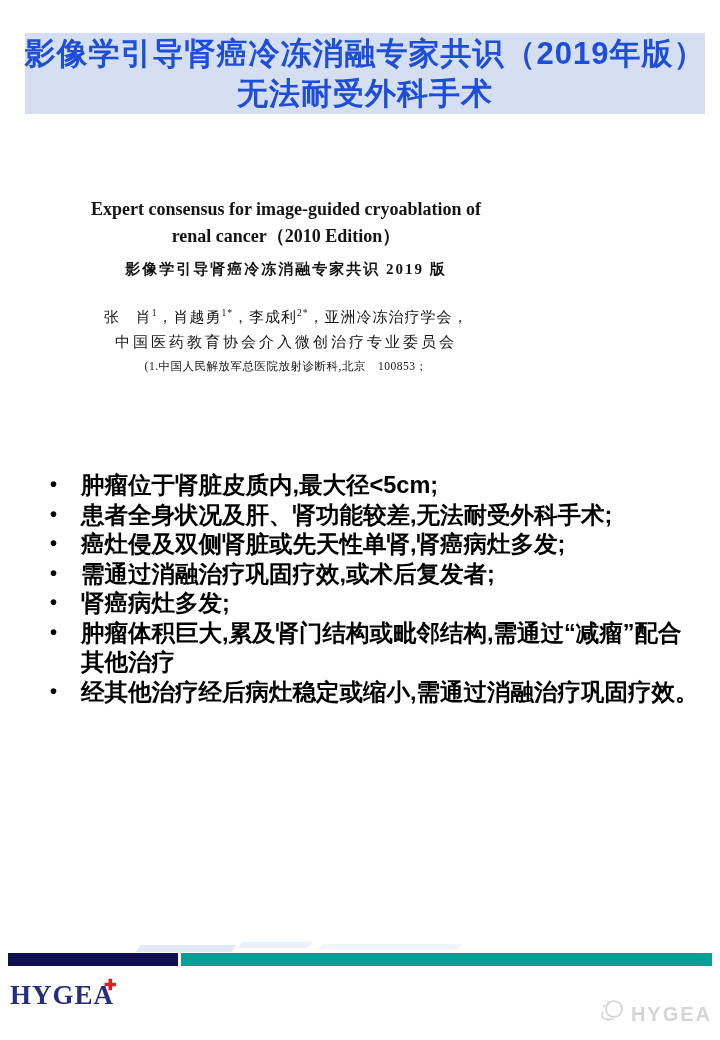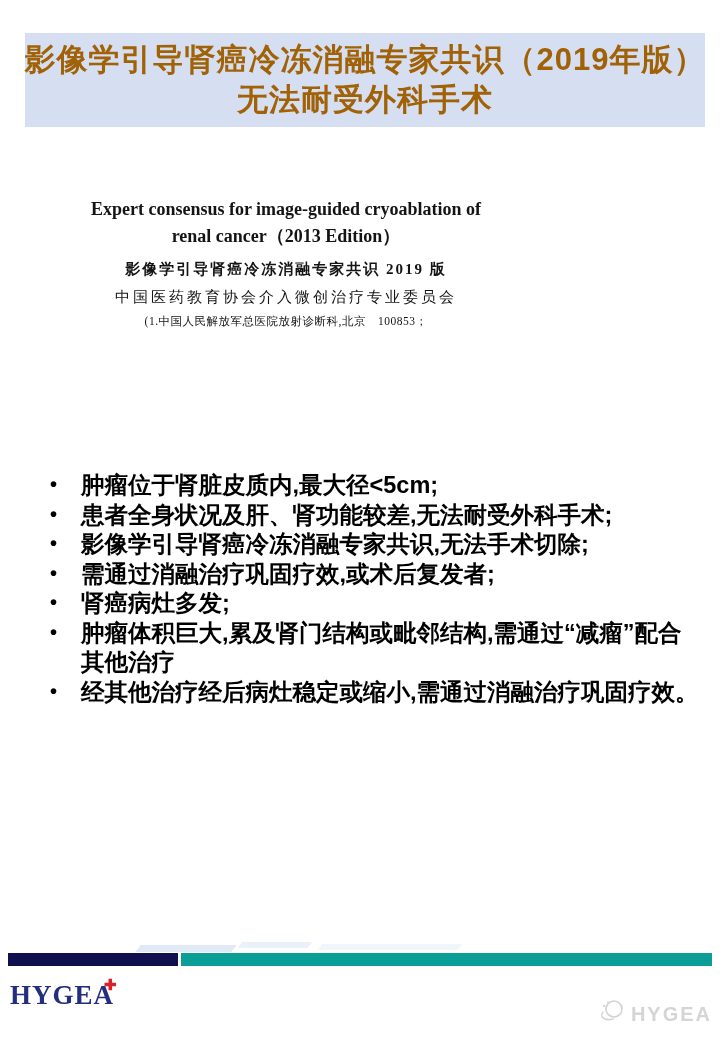--- a/index.html
+++ b/index.html
@@ -1,23 +1,23 @@
 <!DOCTYPE html>
 <html style="--header-band-bg: #d6dff1; --header-text: #171717; --body-text: #000000; --bar-navy: #10104e; --bar-teal: #0a9e97; --logo-navy: #232e7d; --cross-red: #dd1f26; --watermark-gray: #d5d5d5;"><head>
 <meta charset="utf-8">
 <style>
   html,body{margin:0;padding:0;background:#ffffff;}
   .slide{position:relative;width:720px;height:1040px;background:#ffffff;overflow:hidden;
          font-family:"Liberation Sans",sans-serif;color:#000;}
 
   
-  .header-band{position:absolute;left:25px;top:33px;width:680px;height:94px;
+  .header-band{position:absolute;left:25px;top:33px;width:680px;height:81px;
                background:var(--header-band-bg,#d6dff1);
                display:flex;flex-direction:column;justify-content:center;align-items:center;
-               text-align:center;color:#a16207;}
+               text-align:center;color:#1d4ed8;}
   .header-line{font-size:31px;font-weight:600;line-height:40px;letter-spacing:1px;white-space:nowrap;}
 
   
   .paper{position:absolute;left:0;top:200px;width:572px;text-align:center;color:#141414;}
   .title-en{font-family:"Liberation Serif",serif;font-weight:bold;font-size:18px;line-height:19px;}
   .title-en2{margin-top:8px;}
   .title-zh{font-family:"Liberation Serif",serif;font-weight:bold;font-size:15px;line-height:22px;
             margin-top:12px;letter-spacing:2px;}
   .authors{font-family:"Liberation Serif",serif;font-size:15px;line-height:16px;margin-top:25px;letter-spacing:1px;}
   .authors sup{font-size:9.5px;}
@@ -51,31 +51,32 @@
 
 <div class="slide">
 
   <div class="header-band">
     <div class="header-line">影像学引导肾癌冷冻消融专家共识（2019年版）</div>
     <div class="header-line">无法耐受外科手术</div>
   </div>
 
   <div class="paper">
     <div class="title-en">Expert consensus for image-guided cryoablation of</div>
-    <div class="title-en title-en2">renal cancer（2013 Edition）</div>
+    <div class="title-en title-en2">renal cancer（2010 Edition）</div>
     <div class="title-zh">影像学引导肾癌冷冻消融专家共识 2019 版</div>
+    <div class="authors"><span>张　肖</span><sup>1</sup><span>，肖越勇</span><sup>1*</sup><span>，李成利</span><sup>2*</sup><span>，亚洲冷冻治疗学会，</span></div>
     <div class="authors2">中国医药教育协会介入微创治疗专业委员会</div>
     <div class="affil">(1.中国人民解放军总医院放射诊断科,北京　100853；</div>
   </div>
 
   <div class="content">
     <div>
         <div class="bullet-item"><span class="bullet-marker">•</span><span>肿瘤位于肾脏皮质内,最大径&lt;5cm;</span></div>
         <div class="bullet-item"><span class="bullet-marker">•</span><span>患者全身状况及肝、肾功能较差,无法耐受外科手术;</span></div>
-        <div class="bullet-item"><span class="bullet-marker">•</span><span>影像学引导肾癌冷冻消融专家共识,无法手术切除;</span></div>
+        <div class="bullet-item"><span class="bullet-marker">•</span><span>癌灶侵及双侧肾脏或先天性单肾,肾癌病灶多发;</span></div>
         <div class="bullet-item"><span class="bullet-marker">•</span><span>需通过消融治疗巩固疗效,或术后复发者;</span></div>
         <div class="bullet-item"><span class="bullet-marker">•</span><span>肾癌病灶多发;</span></div>
         <div class="bullet-item"><span class="bullet-marker">•</span><span>肿瘤体积巨大,累及肾门结构或毗邻结构,需通过“减瘤”配合
 其他治疗</span></div>
         <div class="bullet-item"><span class="bullet-marker">•</span><span>经其他治疗经后病灶稳定或缩小,需通过消融治疗巩固疗效。</span></div>
       </div>
   </div>
 
   <div class="ghost ghost-1"></div>
   <div class="ghost ghost-2"></div>

